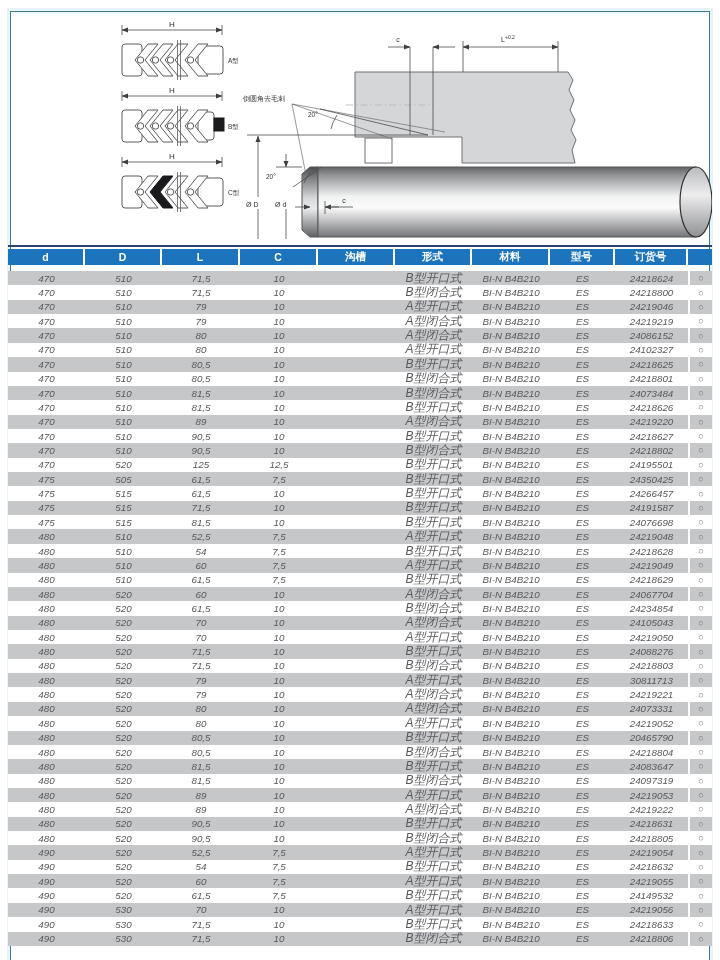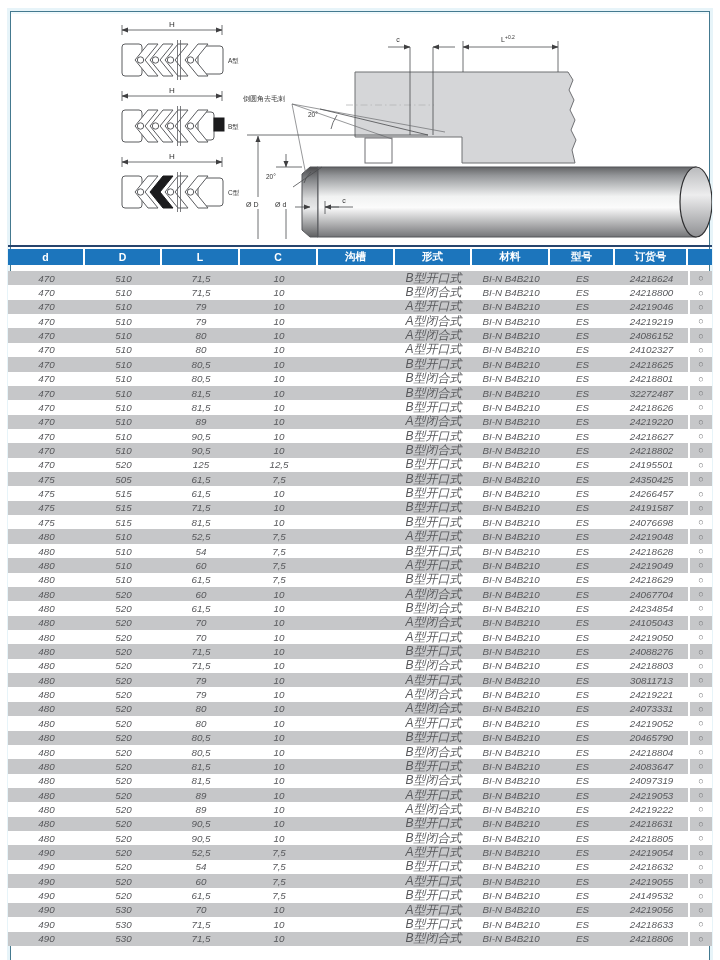--- a/index.html
+++ b/index.html
@@ -309,21 +309,21 @@
 
         <div class="tr grid10">
           <div class="td">470</div>
           <div class="td">510</div>
           <div class="td">81,5</div>
           <div class="td">10</div>
           <div class="td"></div>
           <div class="td form">B型闭合式</div>
           <div class="td">BI-N B4B210</div>
           <div class="td">ES</div>
-          <div class="td">32272487</div>
+          <div class="td">24073484</div>
           <div class="td stock">○</div>
         </div>
 
         <div class="tr grid10">
           <div class="td">470</div>
           <div class="td">510</div>
           <div class="td">81,5</div>
           <div class="td">10</div>
           <div class="td"></div>
           <div class="td form">B型开口式</div>

